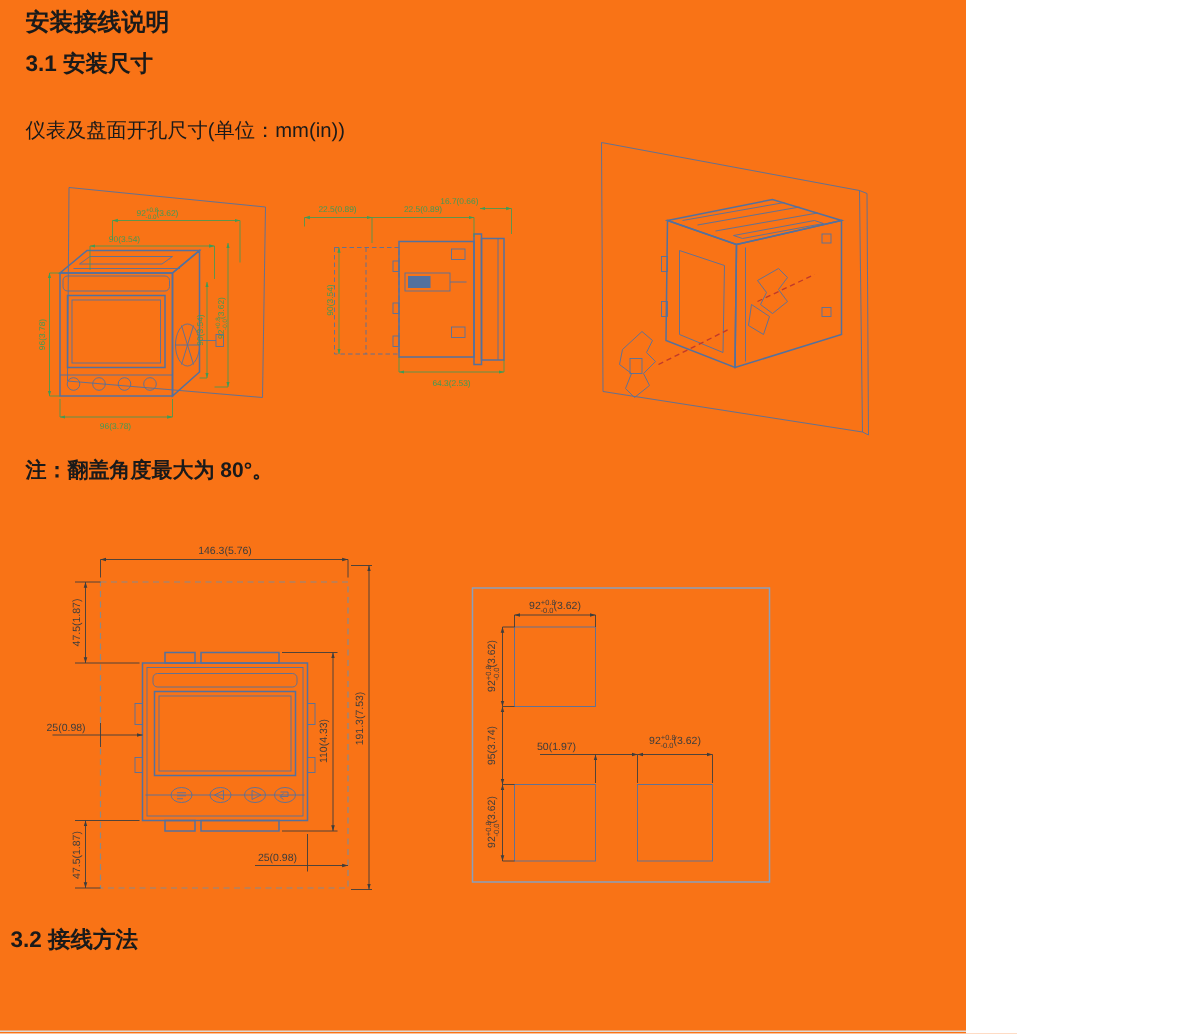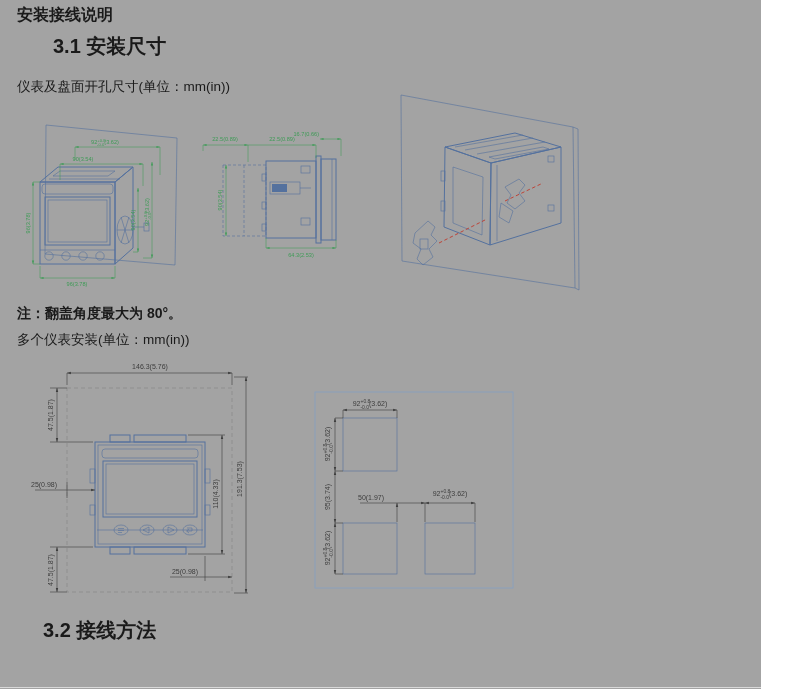--- a/index.html
+++ b/index.html
@@ -1,23 +1,23 @@
 <!DOCTYPE html>
 <html style="--blue: #54719e; --green: #3f9b57; --gray: #3d3d3d; --red: #c0392b; --txt: #1a1a1a;"><head>
 <meta charset="utf-8">
 <style>
   :root{
     --blue:#54719e; --green:#3f9b57; --gray:#3d3d3d; --red:#c0392b; --txt:#1a1a1a;
   }
   html,body{margin:0;padding:0;background:#fff;}
   body{font-family:"Liberation Sans","DejaVu Sans",sans-serif;color:var(--txt);}
-  .page{position:relative;width:761px;height:689px;background:#a3a3a3;overflow:hidden;}
+  .page{position:relative;width:644px;height:689px;background:#f97316;overflow:hidden;}
   .abs{position:absolute;}
   .title{font-size:16px;font-weight:bold;}
-  .h2{font-size:20px;font-weight:bold;margin-left:36px;}
+  .h2{font-size:15px;font-weight:bold;}
   .cap{font-size:13.5px;}
   .note{font-size:14px;font-weight:bold;}
   .para{font-size:13.5px;line-height:1.95;text-indent:2em;width:756px;}
   .wavy{text-decoration:underline;text-decoration-style:wavy;text-decoration-color:#e03131;text-decoration-thickness:1px;}
   .botline{border-top:1px solid #d9d9d9;}
 
   
   svg{position:absolute;overflow:visible;}
   .sB{stroke:var(--blue);fill:none;stroke-width:1;}
   .sBt{stroke:var(--blue);fill:none;stroke-width:.6;}
@@ -182,21 +182,20 @@
       <polygon class="sBt" points="22,150 35,138 42,144 38,152 44,158 36,166 40,174 30,182 24,176 28,166 20,160"></polygon>
       <rect class="sBt" x="27" y="156" width="8" height="10"></rect>
     </g>
     <g>
       <line class="red" x1="46" y1="160" x2="94" y2="136"></line>
       <line class="red" x1="112" y1="118" x2="150" y2="100"></line>
     </g>
   </svg>
 
   <div class="abs note" style="left:17px;top:305px;">注：翻盖角度最大为 80°。</div>
-  <div class="abs cap" style="left:17px;top:331px;">多个仪表安装(单位：mm(in))</div>
 
   <svg style="left:30px;top:357px;" width="225" height="245" viewBox="0 0 225 245">
     <defs>
       <marker id="mk4" markerWidth="8" markerHeight="8" refX="6.5" refY="3" orient="auto-start-reverse">
         <path class="mK" d="M0,1 L6.5,3 L0,5 Z"></path>
       </marker>
     </defs>
     <g>
       <rect class="dashK" x="37" y="31" width="165" height="204"></rect>
     </g>

